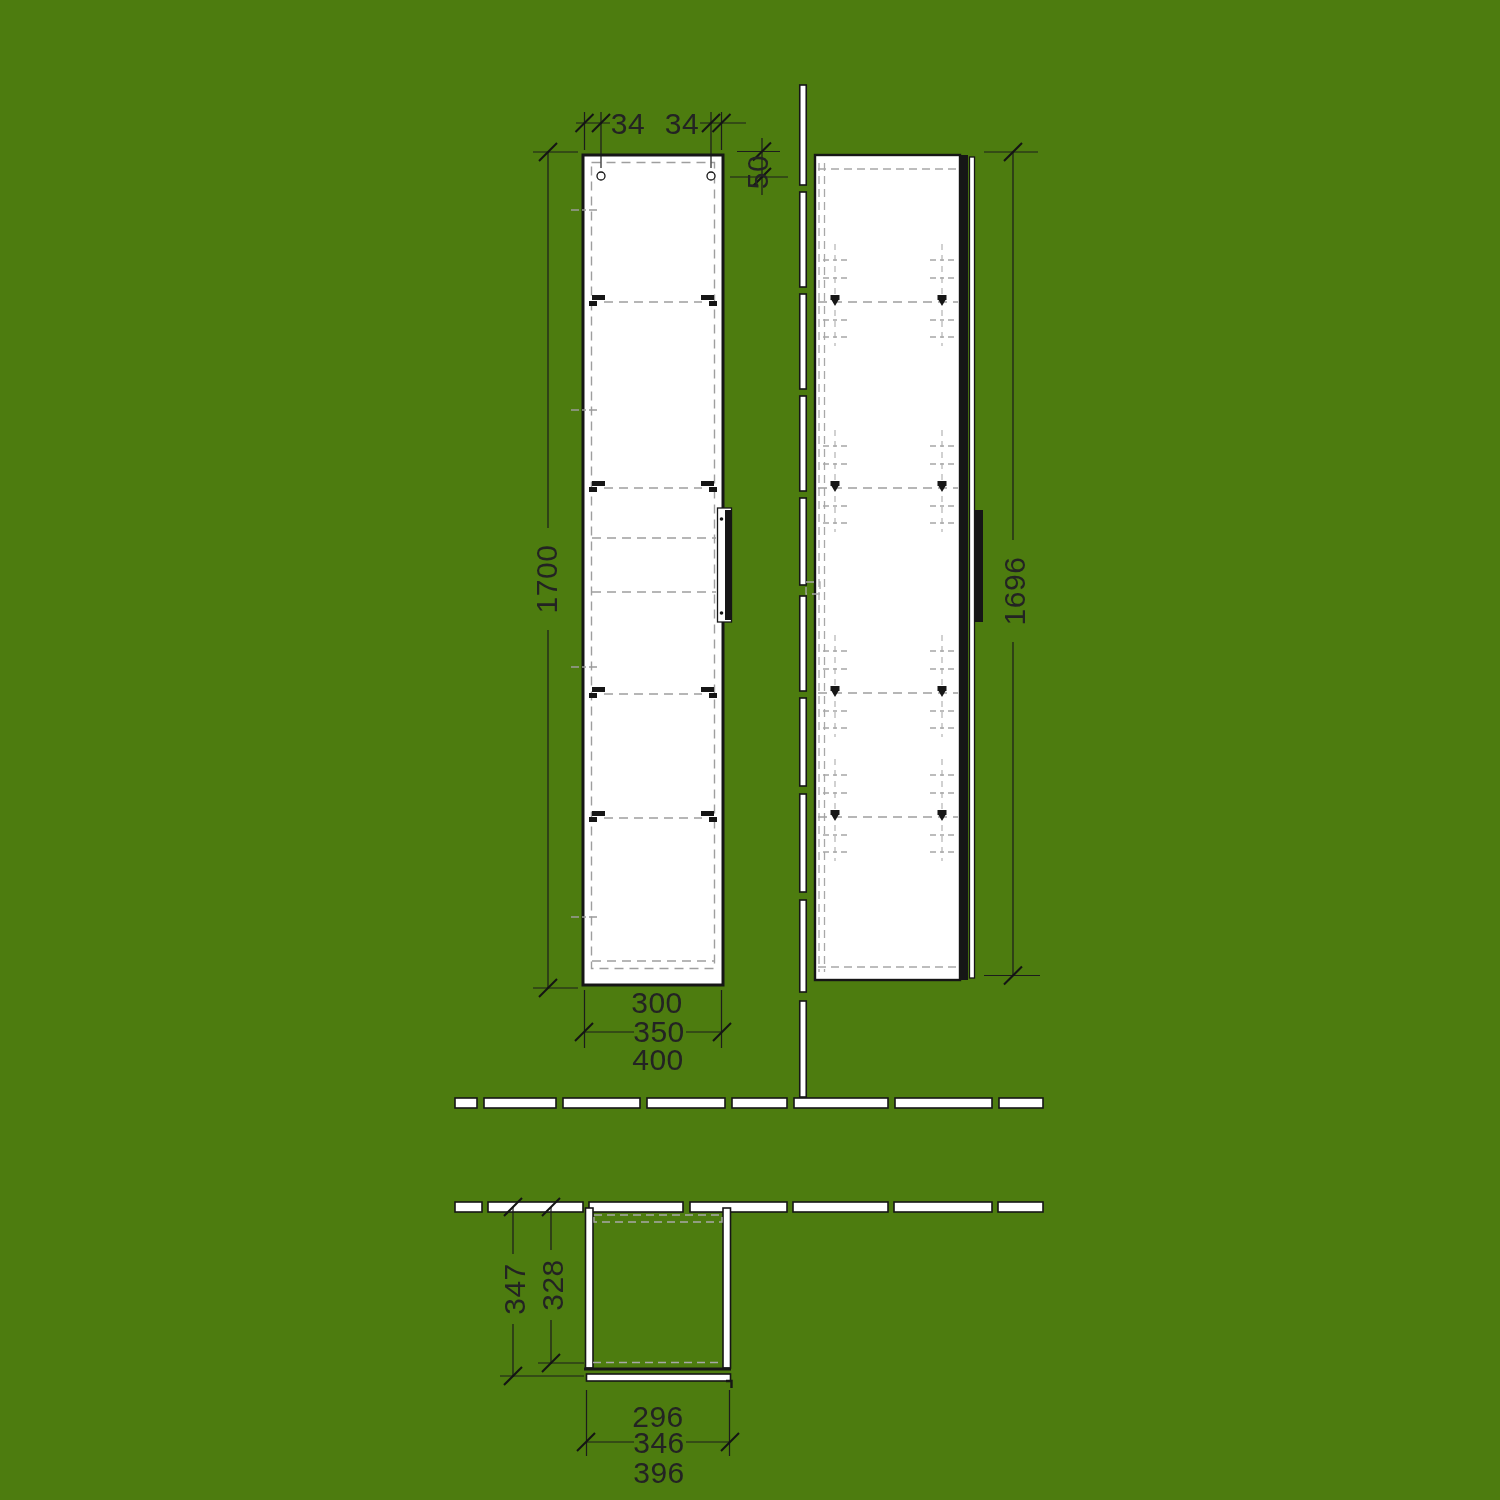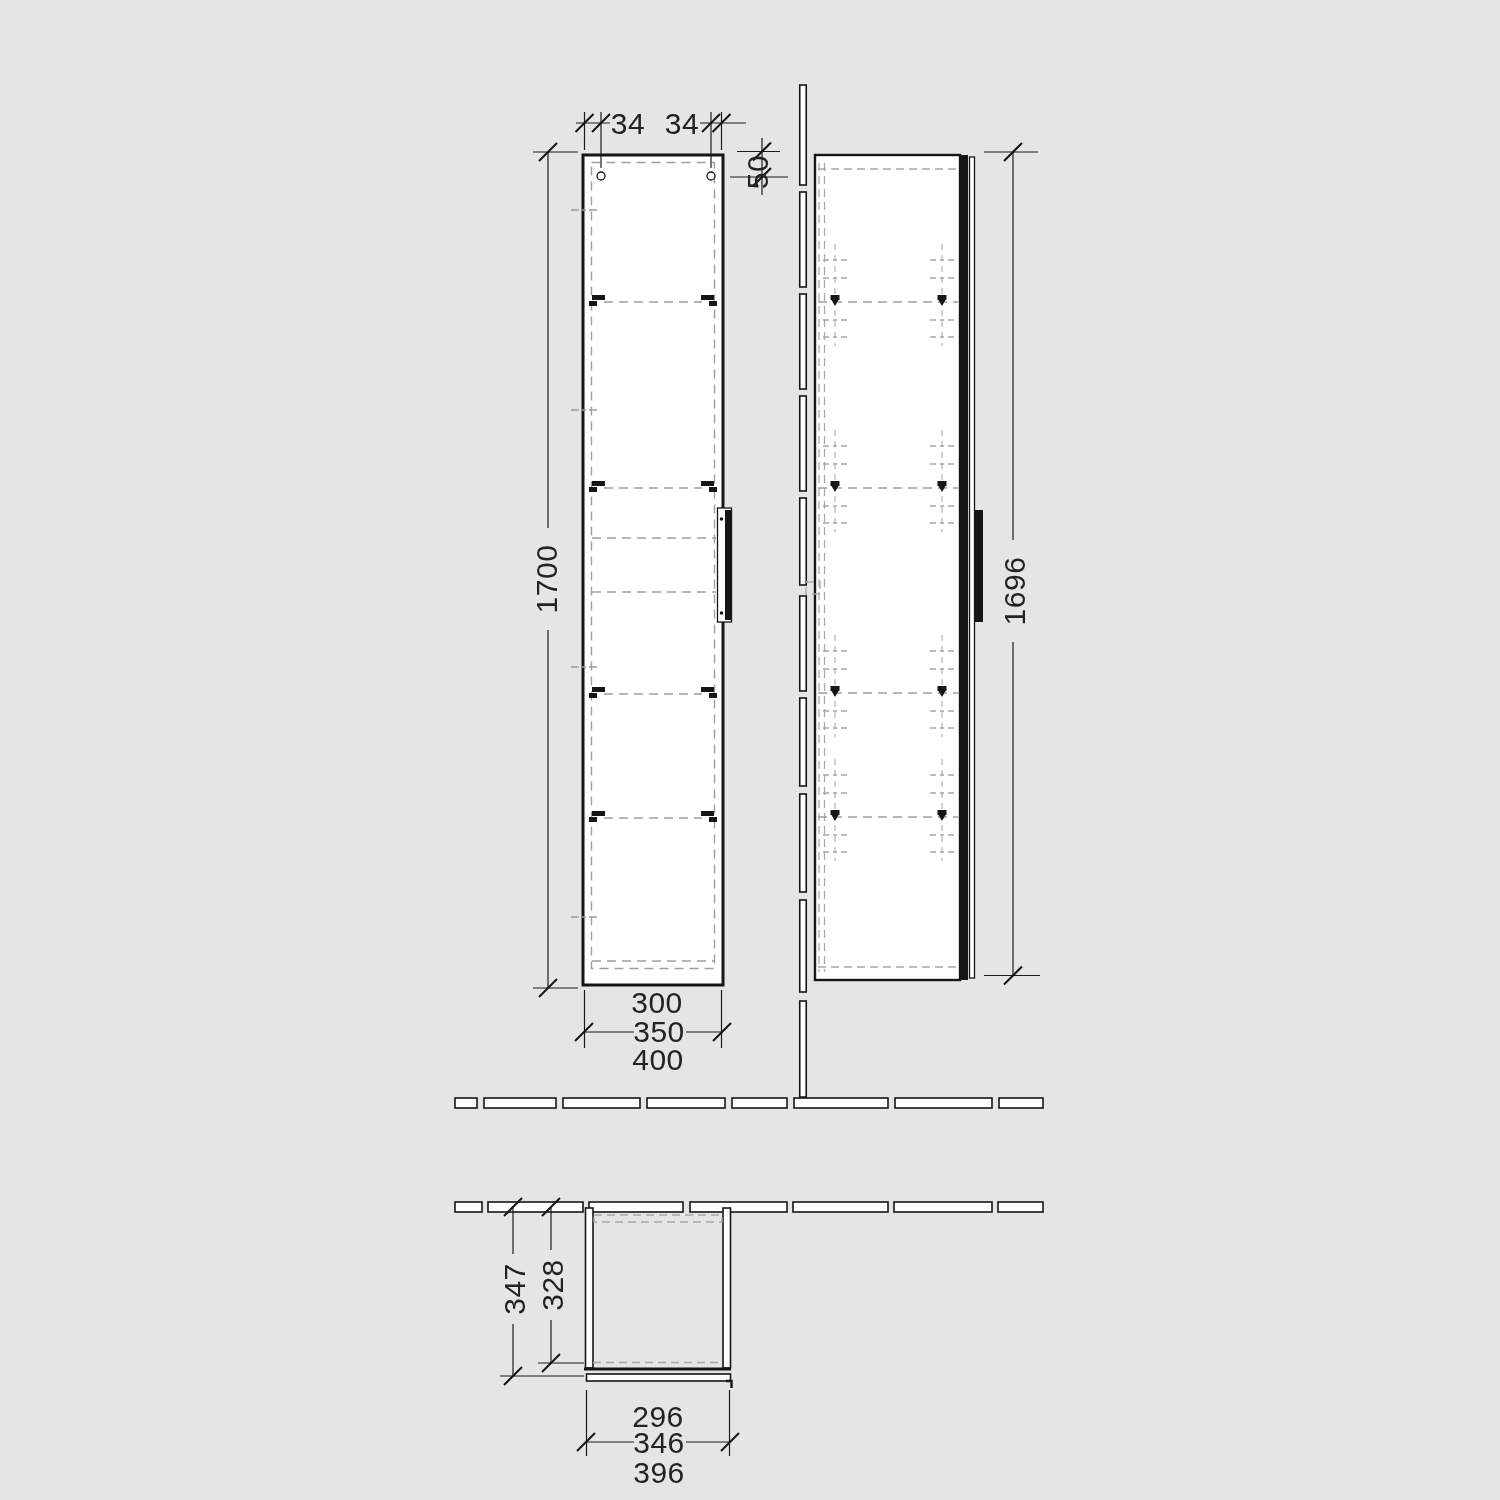--- a/index.html
+++ b/index.html
@@ -1,16 +1,16 @@
 <!DOCTYPE html>
 <html><head>
 <meta charset="utf-8">
 <style>
   html,body{margin:0;padding:0;background:#ffffff;}
-  .stage{position:relative;width:1500px;height:1500px;background:#e5e5e5;overflow:hidden;}
+  .stage{position:relative;width:1500px;height:1500px;background:#4d7c0f;overflow:hidden;}
   svg{display:block;}
   .ln  {stroke:#161616;fill:none;}
   .w35 {stroke-width:3.2;}
   .w3  {stroke-width:3;}
   .w25 {stroke-width:2.4;}
   .w16 {stroke-width:1.6;}
   .w13 {stroke-width:1.3;}
   .dsh {stroke:#9e9e9e;stroke-width:1.4;fill:none;stroke-dasharray:9 6;}
   .dshf{stroke:#a8a8a8;stroke-width:1.3;fill:none;stroke-dasharray:8 5;}
   .pinv{stroke:#b3b3b3;stroke-width:1.2;fill:none;stroke-dasharray:6 5;}

